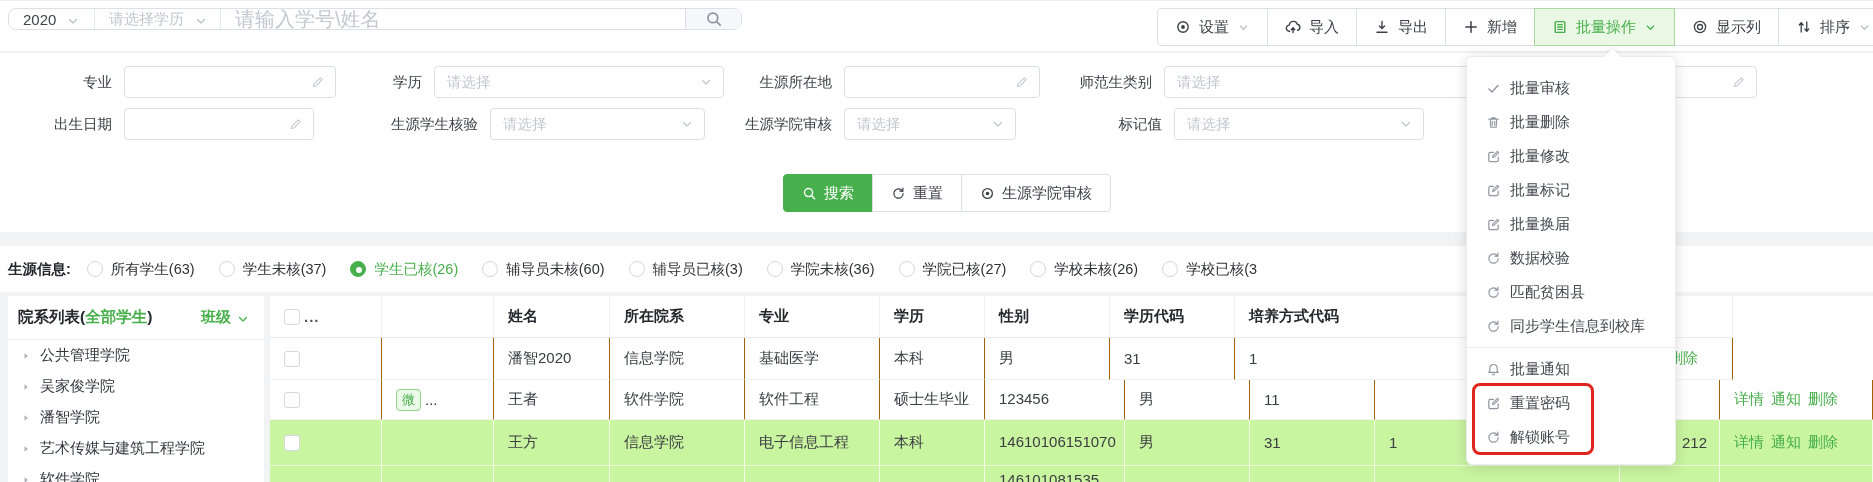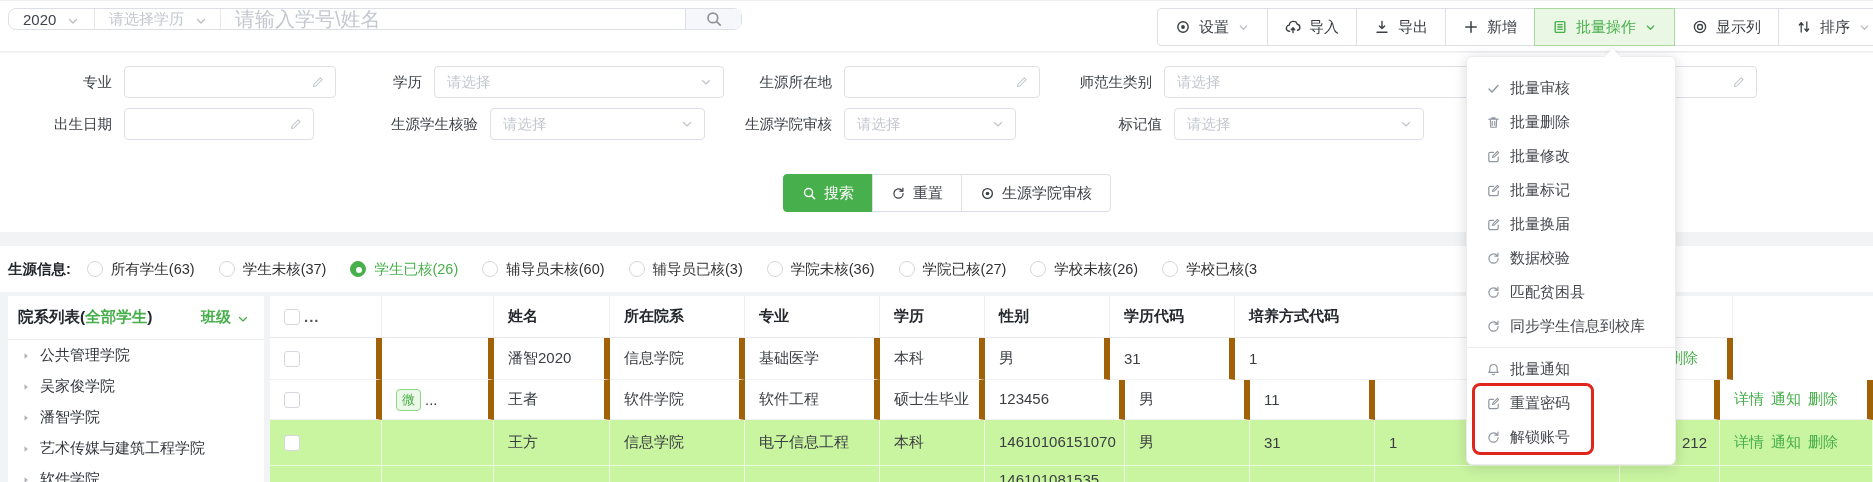--- a/index.html
+++ b/index.html
@@ -68,21 +68,21 @@
 .sb-title .grn{color:#47af4b}
 .sb-class{display:flex;align-items:center;gap:5px;color:#47af4b;font-size:15px;font-weight:700;cursor:pointer}
 .tree-item{height:31px;display:flex;align-items:center;gap:8px;padding-left:12px;cursor:pointer;
   font-size:15px;color:#33373d}
 .tree-item .ic{color:#b0b3ba}
 
 
 #table{position:absolute;left:270px;top:296px;width:1603px;height:186px;background:#fff;overflow:hidden}
 .trow{display:flex;width:1603px}
 .tcell{flex:none;display:flex;align-items:center;padding:0 0 0 14px;font-size:15px;color:#3a3d42;
-  border-right:6px solid #a16207;border-bottom:1px solid #f0f1f4;overflow:hidden}
+  border-right:1px solid #a16207;border-bottom:1px solid #f0f1f4;overflow:hidden}
 .thead .tcell{font-weight:700;color:#24272c;border-right:1px solid #ebeef5;border-bottom:1px solid #e6e9ee}
 .trow.hl .tcell{background:#c9f4a0;border-right:1px solid rgba(255,255,255,.75);border-bottom:1px solid rgba(255,255,255,.6)}
 .cbx{width:16px;height:16px;border:1px solid #d4d7de;border-radius:3px;background:#fff;flex:none;cursor:pointer}
 .hdots{margin-left:4px;font-weight:700;color:#555;letter-spacing:1px}
 .wbadge{display:inline-block;padding:1px 5px;border:1px solid #8fd687;background:#edf9e8;color:#47af4b;
   border-radius:4px;font-size:13px;margin-right:4px}
 .bdots{color:#33373d}
 .cell-sid{word-break:break-all;line-height:1.35;align-items:center}
 .cell-date{justify-content:flex-end;padding-right:12px}
 .oplink{color:#47af4b;margin-right:7px;cursor:pointer;white-space:nowrap}

